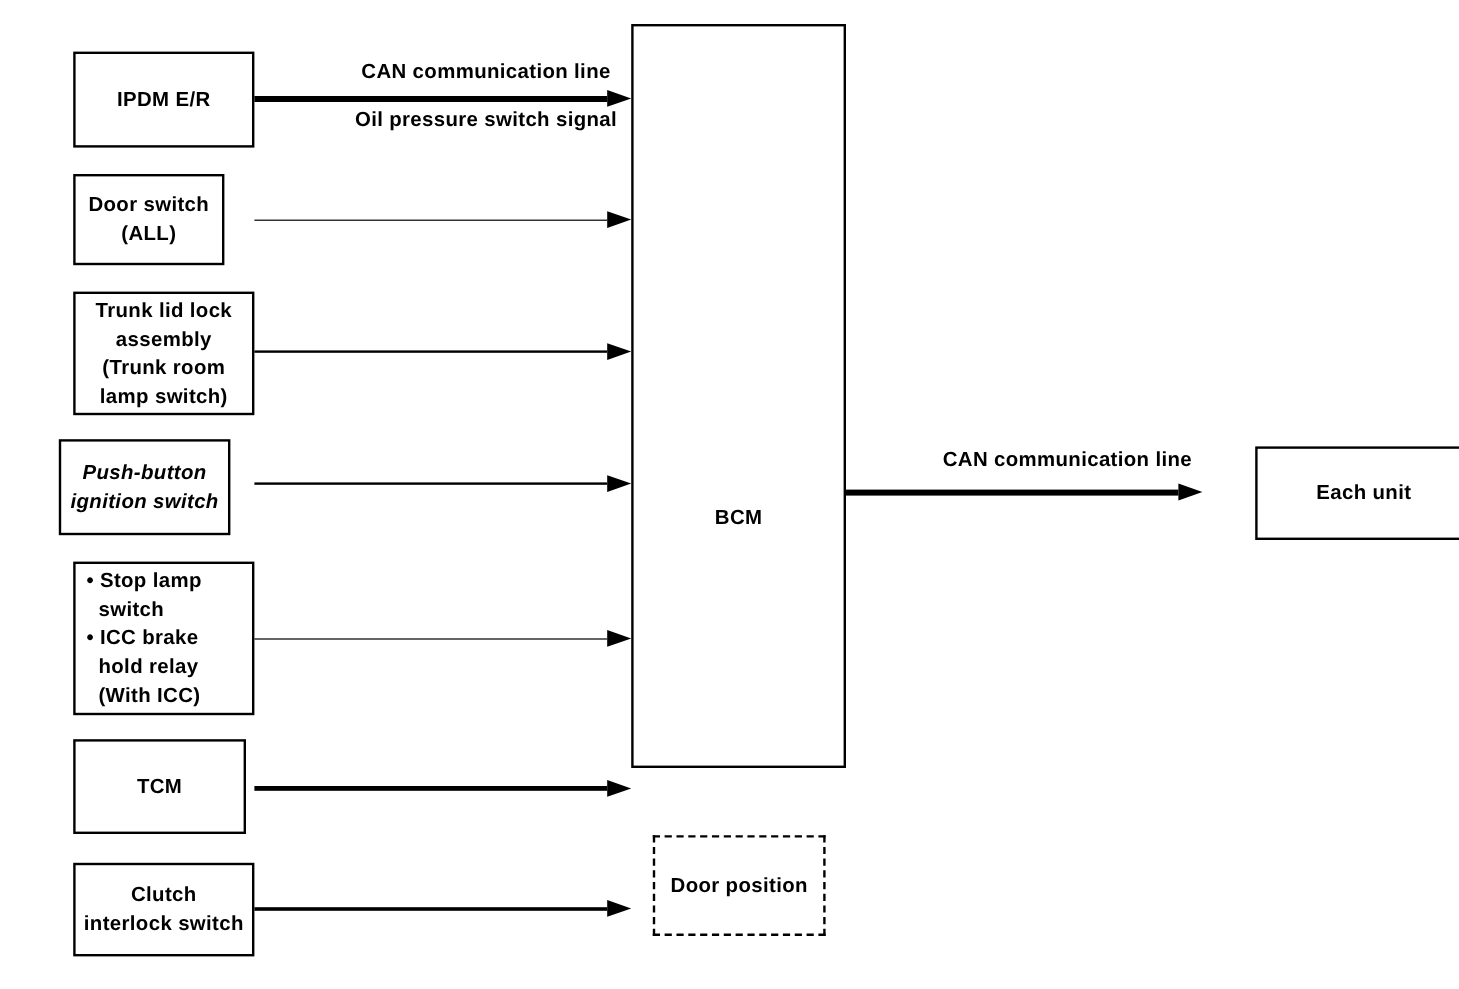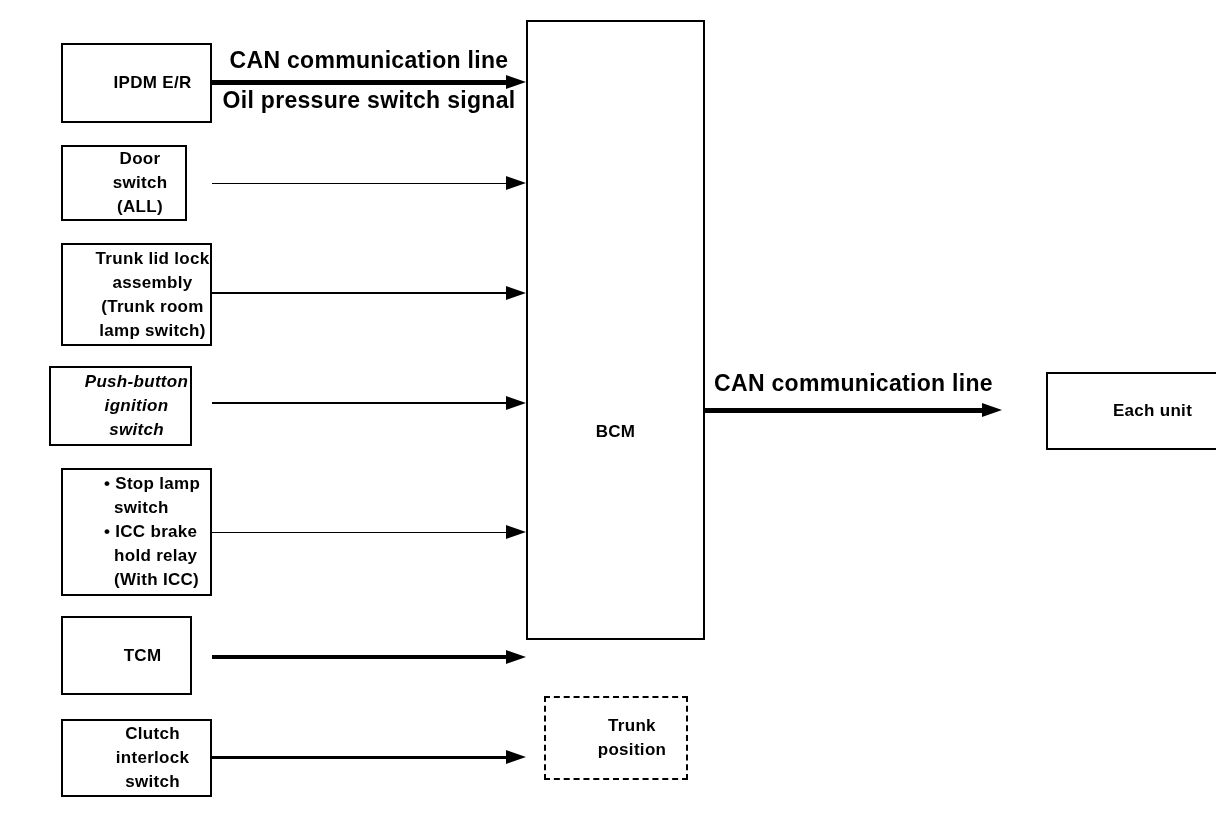--- a/index.html
+++ b/index.html
@@ -11,21 +11,20 @@
     overflow:hidden;
   }
   .box{
     position:absolute;
     border:2px solid #000;
     background:#fff;
     display:flex;
     align-items:center;
     justify-content:center;
     box-sizing:border-box;
-    padding-left:32px;
   }
   .box-label{
     font-size:17px;
     font-weight:bold;
     color:#000;
     line-height:24px;
     letter-spacing:0.3px;
     text-align:center;
     white-space:pre-line;
   }
@@ -45,26 +44,27 @@
     border-bottom:7px solid transparent;
     border-left:20px solid #000;
   }
   .w1 .shaft{height:1px;}
   .w2 .shaft{height:2px;}
   .w3 .shaft{height:3px;}
   .w4 .shaft{height:4px;}
   .w5 .shaft{height:5px;}
   .edge-label{
     position:absolute;
-    font-size:23px;
+    font-size:17px;
     font-weight:bold;
     letter-spacing:0.3px;
     color:#000;
     text-align:center;
     line-height:20px;
+    padding-left:36px;
   }
 </style>
 </head>
 <body>
 
 <div class="canvas">
 
   <div class="box" style="left:61px;top:43px;width:151px;height:80px;">
     <span class="box-label">IPDM E/R</span>
   </div>
@@ -87,21 +87,21 @@
   </div>
 
   <div class="box left-align" style="left:61px;top:468px;width:151px;height:128px;">
     <span class="box-label">• Stop lamp
 &nbsp;&nbsp;switch
 • ICC brake
 &nbsp;&nbsp;hold relay
 &nbsp;&nbsp;(With ICC)</span>
   </div>
 
-  <div class="box" style="left:61px;top:616px;width:131px;height:79px;">
+  <div class="box" style="left:61px;top:616px;width:144px;height:79px;">
     <span class="box-label">TCM</span>
   </div>
 
   <div class="box" style="left:61px;top:719px;width:151px;height:78px;">
     <span class="box-label">Clutch
 interlock switch</span>
   </div>
 
   <div class="arrow w5" style="left:212px;top:82px;width:314px;">
     <div class="shaft"></div>
@@ -137,21 +137,21 @@
     <div class="shaft"></div>
     <div class="head"></div>
   </div>
 
   <div class="edge-label" style="left:212px;top:50px;width:314px;">CAN communication line</div>
   <div class="edge-label" style="left:212px;top:90px;width:314px;">Oil pressure switch signal</div>
 
   <div class="box" style="left:526px;top:20px;width:179px;height:620px;align-items:flex-start;">
     <span class="box-label" style="position:absolute;left:0;right:0;top:398px;">BCM</span>
     <div class="box dashed" style="left:16px;top:674px;width:144px;height:84px;">
-      <span class="box-label">Trunk position</span>
+      <span class="box-label">Door position</span>
     </div>
   </div>
 
   <div class="arrow w5" style="left:705px;top:410px;width:297px;">
     <div class="shaft"></div>
     <div class="head"></div>
   </div>
   <div class="edge-label" style="left:705px;top:373px;width:297px;">CAN communication line</div>
 
   <div class="box" style="left:1002px;top:372px;width:181px;height:78px;margin-left:44px;">

